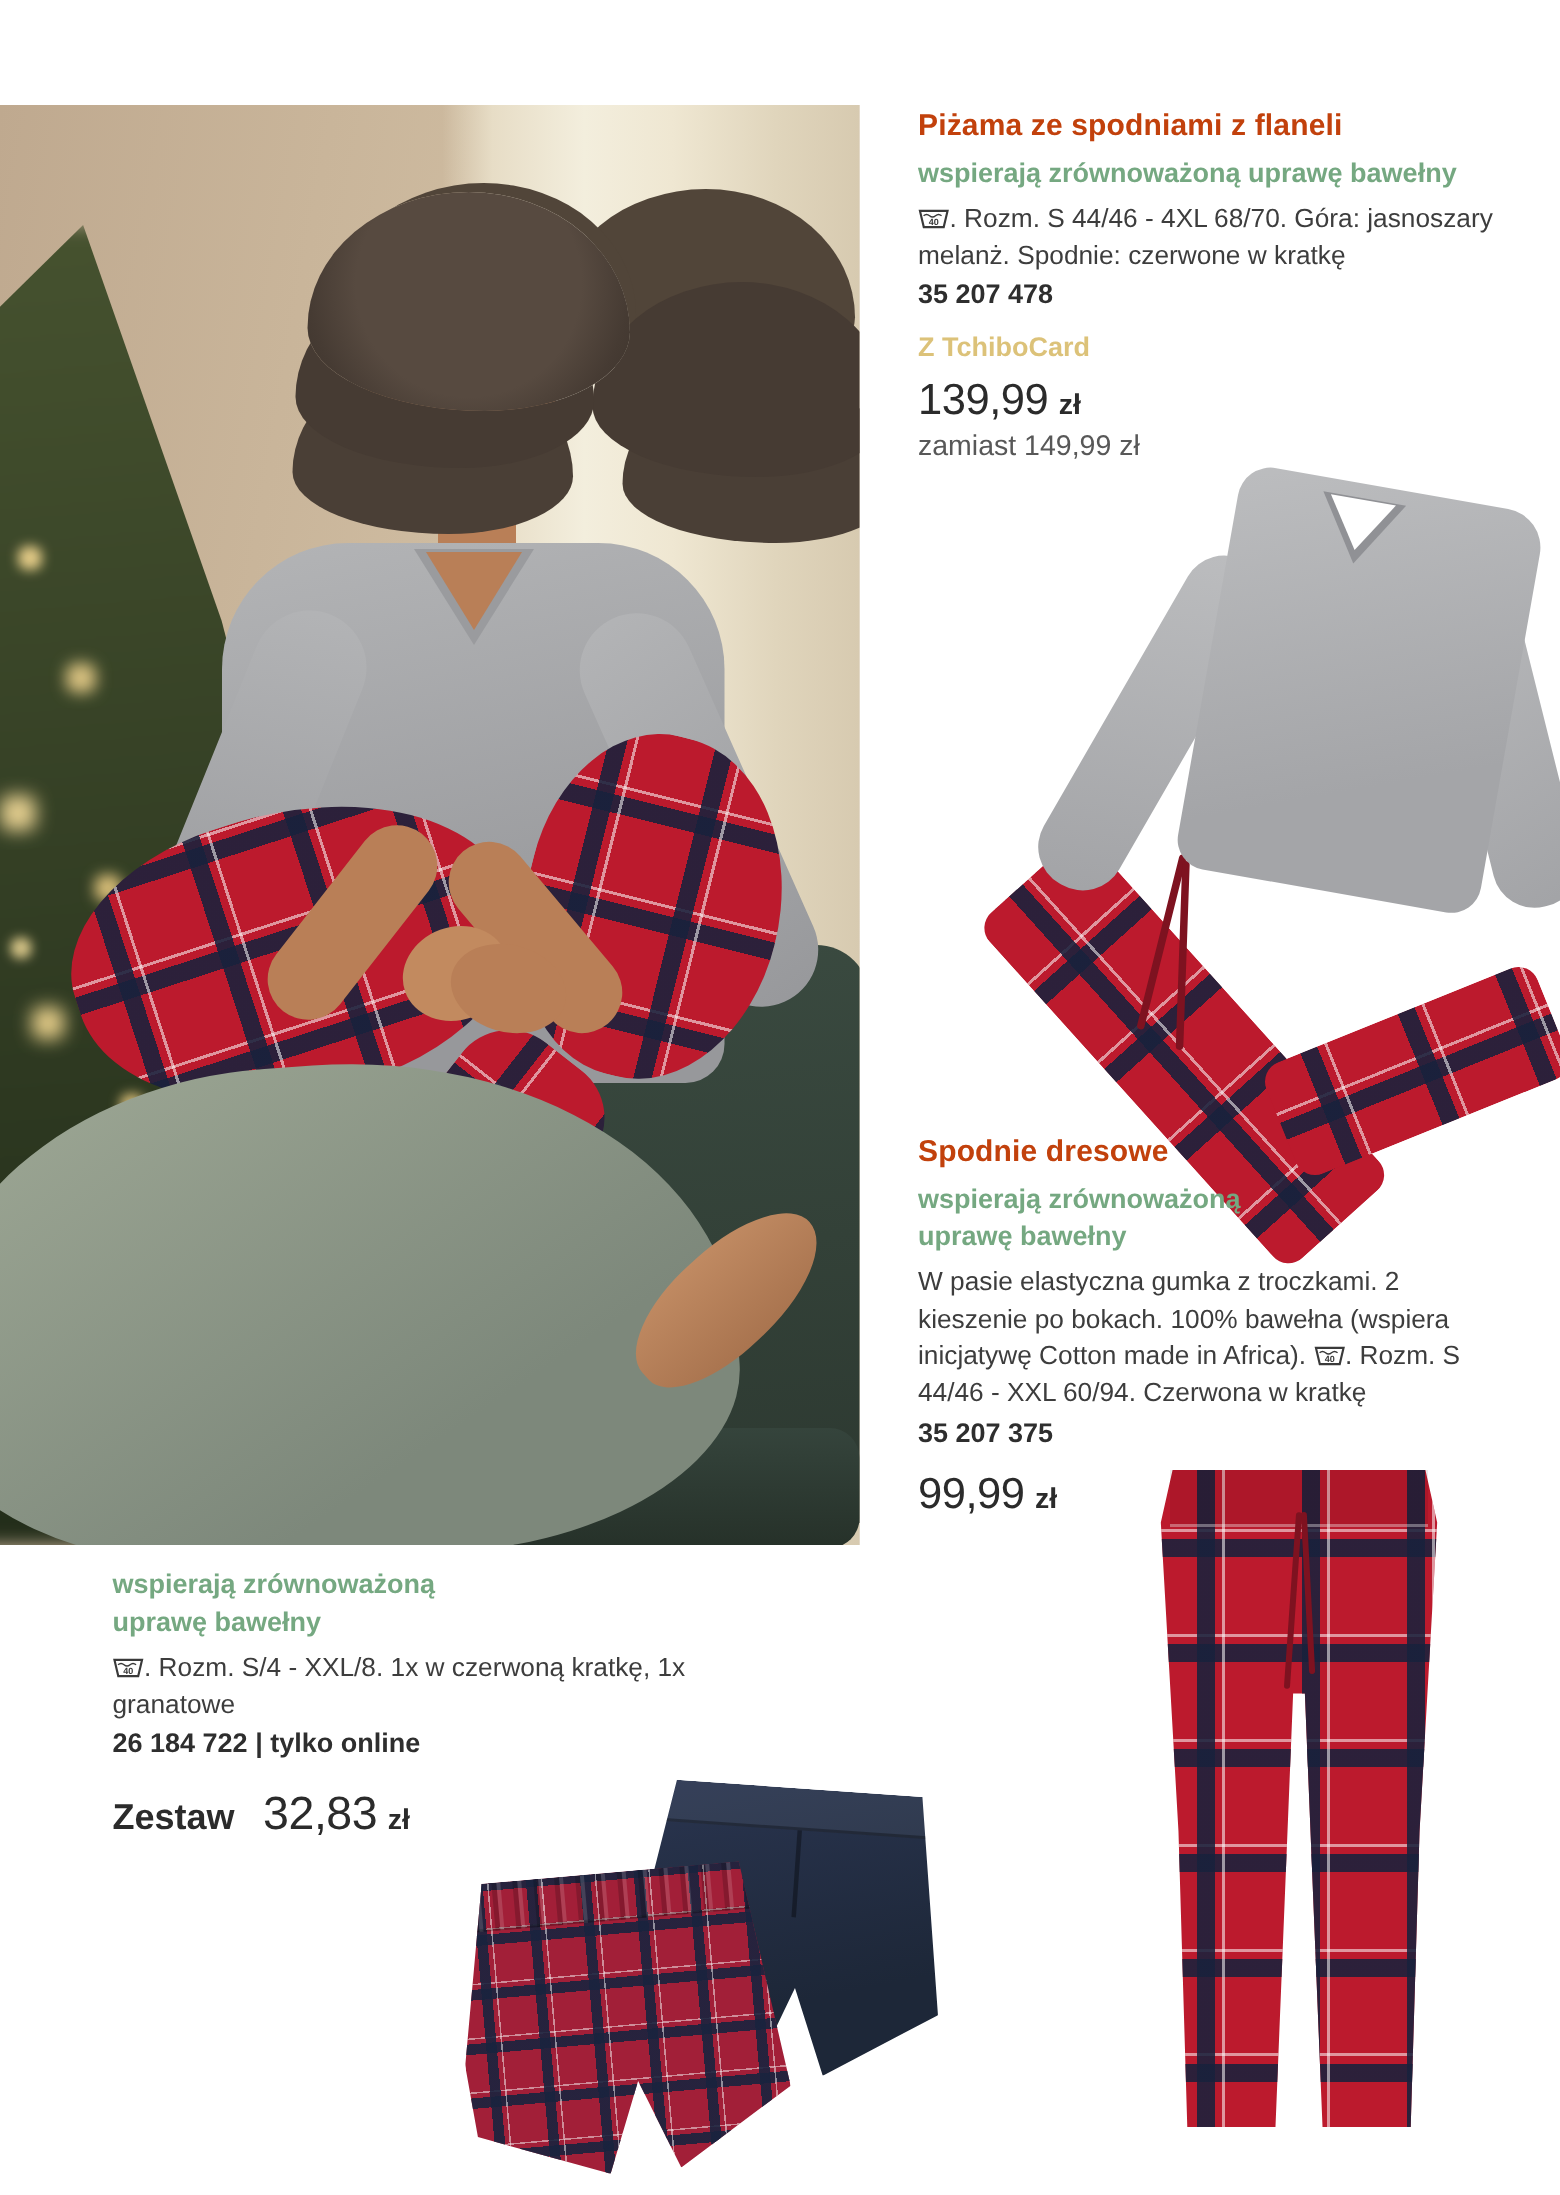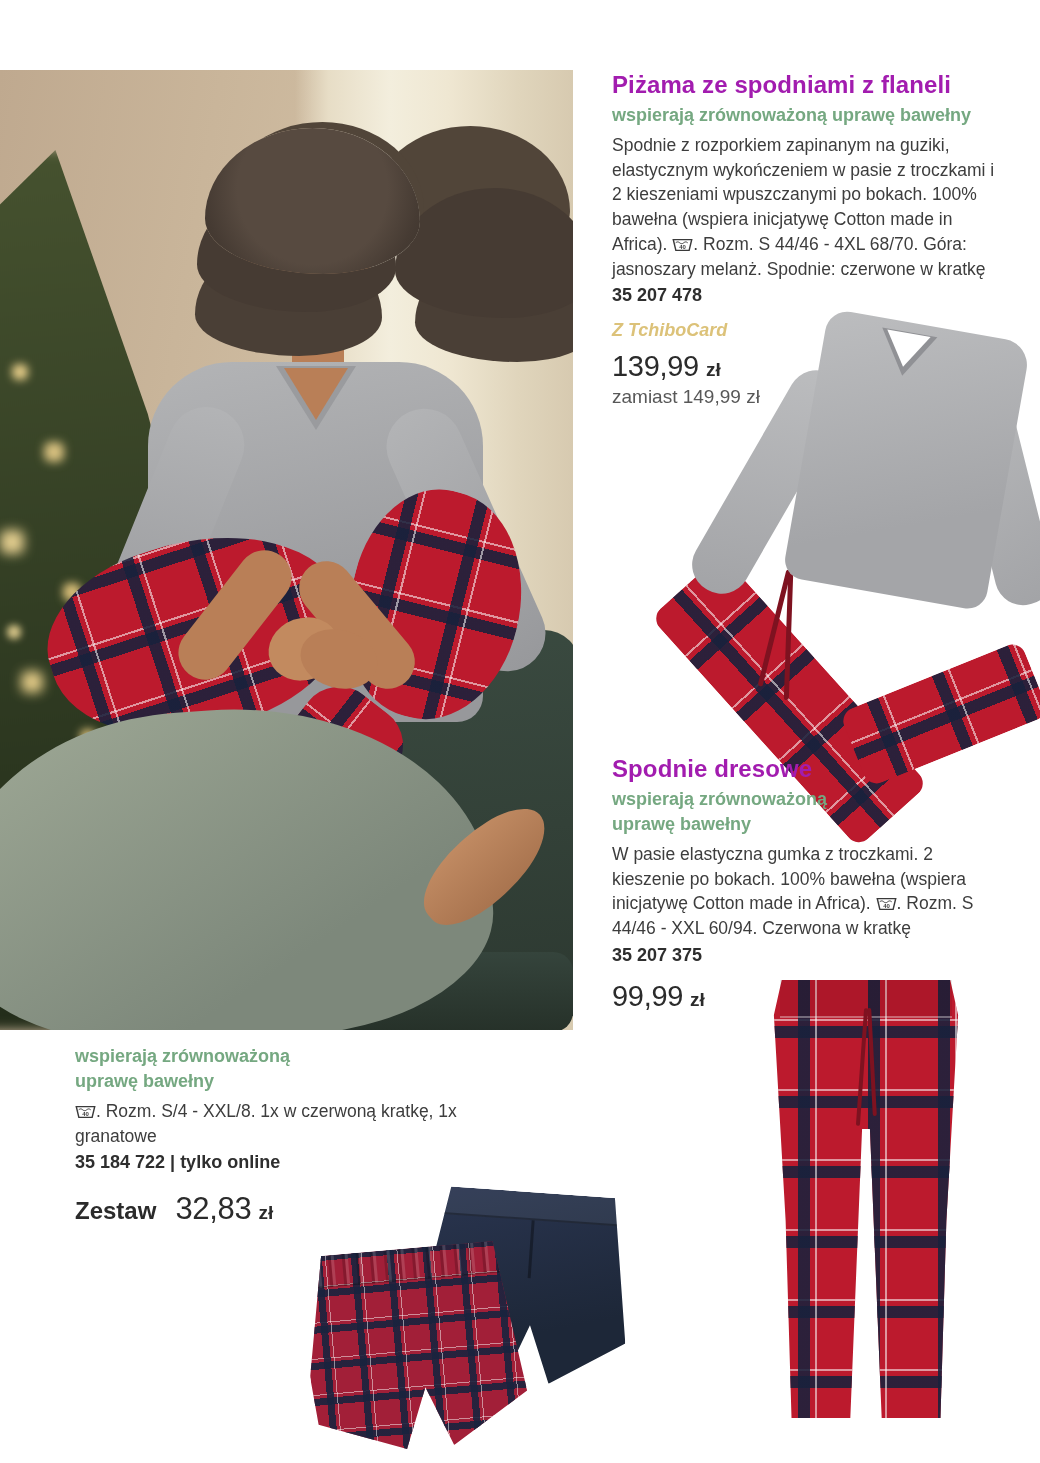--- a/index.html
+++ b/index.html
@@ -5,25 +5,25 @@
   html,body{margin:0;padding:0;}
   body{
     width:1040px;height:1463px;position:relative;background:#ffffff;
     font-family:"Liberation Sans","DejaVu Sans",sans-serif;color:#3d3d3d;
     overflow:hidden;
   }
   .abs{position:absolute;}
 
   
   .tblock{position:absolute;}
-  .tblock h3{margin:0 0 6px;font-size:24px;line-height:25px;font-weight:bold;color:#a21caf;letter-spacing:.1px;}
+  .tblock h3{margin:0 0 6px;font-size:20px;line-height:25px;font-weight:bold;color:#c2410c;letter-spacing:.1px;}
   .eco{margin:0 0 5px;font-size:18px;line-height:25px;font-weight:bold;color:#75a881;white-space:pre-line;}
   .desc{margin:0;font-size:17.5px;line-height:24.7px;color:#3d3d3d;}
   .code{margin:2px 0 0;font-size:18px;line-height:25px;font-weight:bold;color:#2e2e2e;}
-  .card{margin:10px 0 0;font-size:18px;line-height:24px;font-weight:bold;color:#dcc279;font-style:italic;}
+  .card{margin:10px 0 0;font-size:18px;line-height:24px;font-weight:bold;color:#dcc279;}
   .price-row{display:flex;align-items:baseline;gap:7px;margin-top:8px;color:#2b2b2b;}
   .price-amount{font-size:29px;font-weight:normal;letter-spacing:-.3px;}
   .price-cur{font-size:19px;font-weight:bold;}
   .set-label{font-size:24px;font-weight:bold;margin-right:12px;}
   .old{margin-top:3px;font-size:19px;color:#585858;}
   .wash{width:21px;height:16px;vertical-align:-2px;display:inline-block;}
 
   
   .plaid{
     background-color:#bc1a2d;
@@ -206,21 +206,21 @@
   <div class="abs m-foot"></div>
   <div class="abs m-fore l"></div>
   <div class="abs m-fore r"></div>
   <div class="abs m-hand1"></div>
   <div class="abs m-hand2"></div>
 </div>
 
 <div class="tblock" style="left:612px;top:72px;width:396px;">
   <h3>Piżama ze spodniami z flaneli</h3>
   <div class="eco">wspierają zrównoważoną uprawę bawełny</div>
-  <p class="desc"><span>Spodnie z rozporkiem zapinanym na guziki, elastycznym wykończeniem w pasie z troczkami i 2 kieszeniami wpuszczanymi po bokach. 100% bawełna (wspiera inicjatywę Cotton made in Africa). </span><svg class="wash" viewBox="0 0 26 20">
+  <p class="desc"><svg class="wash" viewBox="0 0 26 20">
         <path d="M1.5 4.5 h23 l-3.2 13.5 h-16.6 z" fill="none" stroke="#3a3a3a" stroke-width="1.8"></path>
         <path d="M4.5 8.5 c1.7 -1.5 3.3 -1.5 5 0 c1.7 1.5 3.3 1.5 5 0 c1.7 -1.5 3.3 -1.5 5 0" fill="none" stroke="#3a3a3a" stroke-width="1.2"></path>
         <text x="13" y="16.5" font-size="7.5" text-anchor="middle" fill="#3a3a3a" font-weight="bold">40</text>
       </svg><span>. Rozm. S 44/46 - 4XL 68/70. Góra: jasnoszary melanż. Spodnie: czerwone w kratkę</span></p>
   <div class="code">35 207 478</div>
   <div class="card">Z TchiboCard</div>
   <div class="price-row">
     <span class="price-amount">139,99</span>
     <span class="price-cur">zł</span>
   </div>
@@ -263,21 +263,21 @@
 </div>
 
 <div class="tblock" style="left:75px;top:1044px;width:400px;">
   <div class="eco">wspierają zrównoważoną
 uprawę bawełny</div>
   <p class="desc"><svg class="wash" viewBox="0 0 26 20">
         <path d="M1.5 4.5 h23 l-3.2 13.5 h-16.6 z" fill="none" stroke="#3a3a3a" stroke-width="1.8"></path>
         <path d="M4.5 8.5 c1.7 -1.5 3.3 -1.5 5 0 c1.7 1.5 3.3 1.5 5 0 c1.7 -1.5 3.3 -1.5 5 0" fill="none" stroke="#3a3a3a" stroke-width="1.2"></path>
         <text x="13" y="16.5" font-size="7.5" text-anchor="middle" fill="#3a3a3a" font-weight="bold">40</text>
       </svg><span>. Rozm. S/4 - XXL/8. 1x w czerwoną kratkę, 1x granatowe</span></p>
-  <div class="code">35 184 722 | tylko online</div>
+  <div class="code">26 184 722 | tylko online</div>
   <div class="price-row" style="margin-top:16px;">
     <span class="set-label">Zestaw</span>
     <span class="price-amount" style="font-size:31px;">32,83</span>
     <span class="price-cur">zł</span>
   </div>
 </div>
 
 <div class="abs boxers-img">
   <div class="abs boxer bx-navy">
     <div class="bx-navy-waist"></div>

